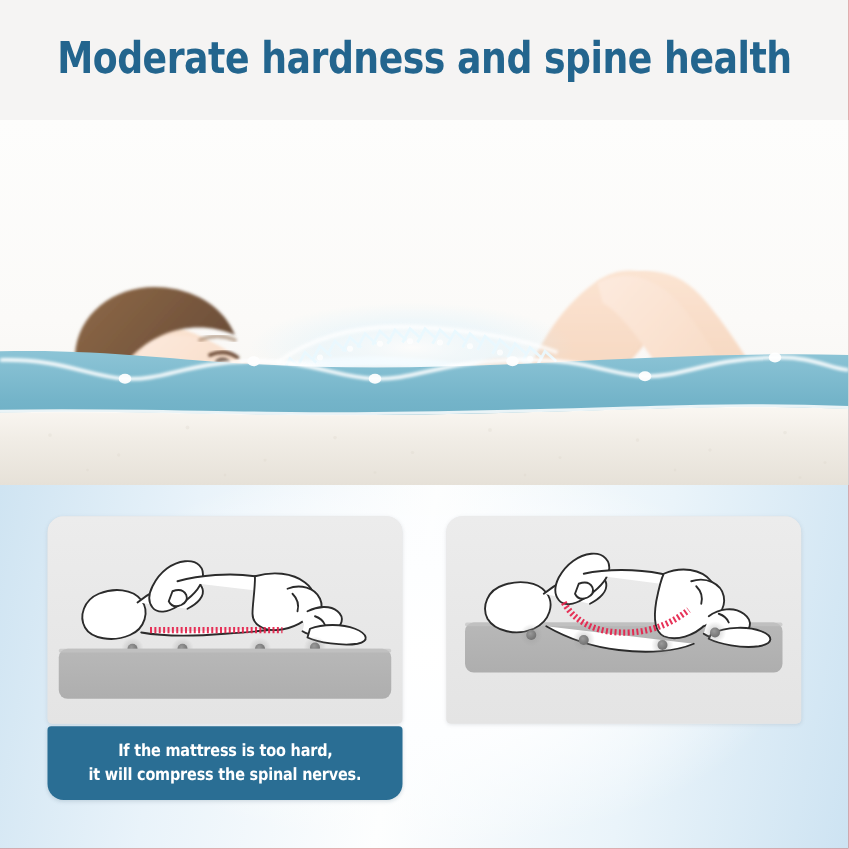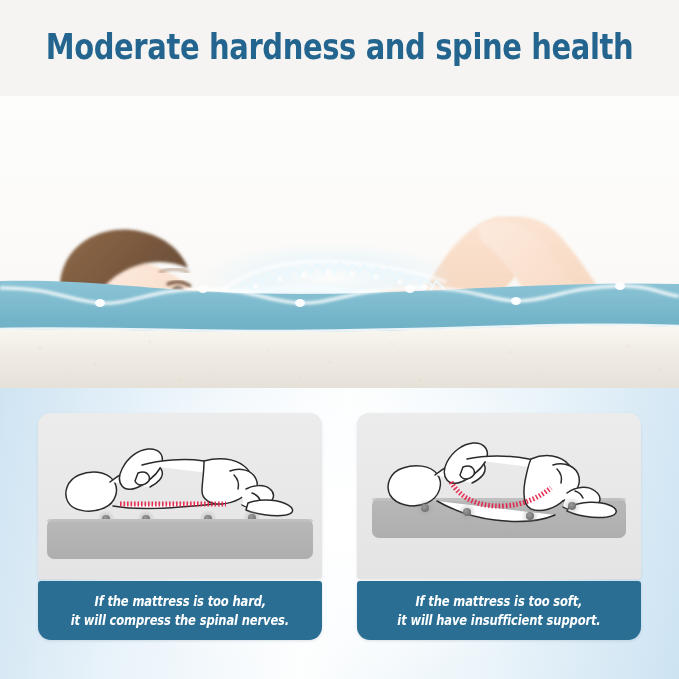--- a/index.html
+++ b/index.html
@@ -59,21 +59,20 @@
     width: 679px; height: 291px;
     background:
       radial-gradient(ellipse 360px 190px at 50% 46%, #ffffff 0%, #fdfeff 34%, rgba(226,240,249,0) 82%),
       linear-gradient(100deg, #cfe4f2 0%, #e9f3fa 22%, #fdfefe 48%, #eaf4fa 74%, #cde3f2 100%);
   }
   .panel {
     position: absolute;
     top: 25px;
     width: 264px;
     height: 227px;
-    font-style: italic;
   }
   .panel.left  { left: 38px; }
   .panel.right { left: 357px; }
 
   .card {
     position: absolute;
     left: 0; top: 0;
     width: 284px;
     height: 166px;
     background: #e8e8e8;
@@ -479,20 +478,16 @@
             <circle cx="68" cy="95" r="4" fill="url(#dotG2)"></circle>
             <circle cx="110" cy="99" r="9" fill="url(#dotHalo2)"></circle>
             <circle cx="110" cy="99" r="4" fill="url(#dotG2)"></circle>
             <circle cx="173" cy="103" r="9" fill="url(#dotHalo2)"></circle>
             <circle cx="173" cy="103" r="4" fill="url(#dotG2)"></circle>
             <circle cx="215" cy="93" r="9" fill="url(#dotHalo2)"></circle>
             <circle cx="215" cy="93" r="4" fill="url(#dotG2)"></circle>
           </g>
         </svg>
       </div>
-      <div class="caption">
-        <div class="caption-line">If the mattress is too soft,</div>
-        <div class="caption-line">it will have insufficient support.</div>
-      </div>
     </div>
 
   </div>
 </div>
 
 </body></html>

